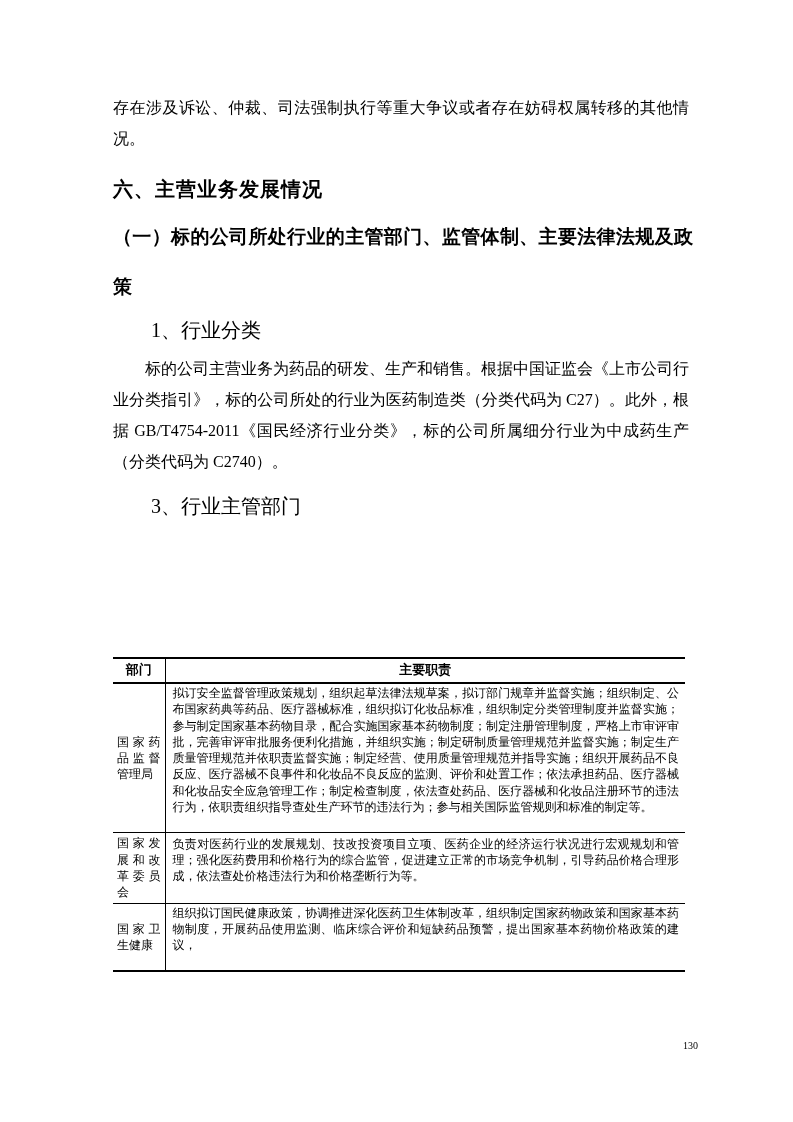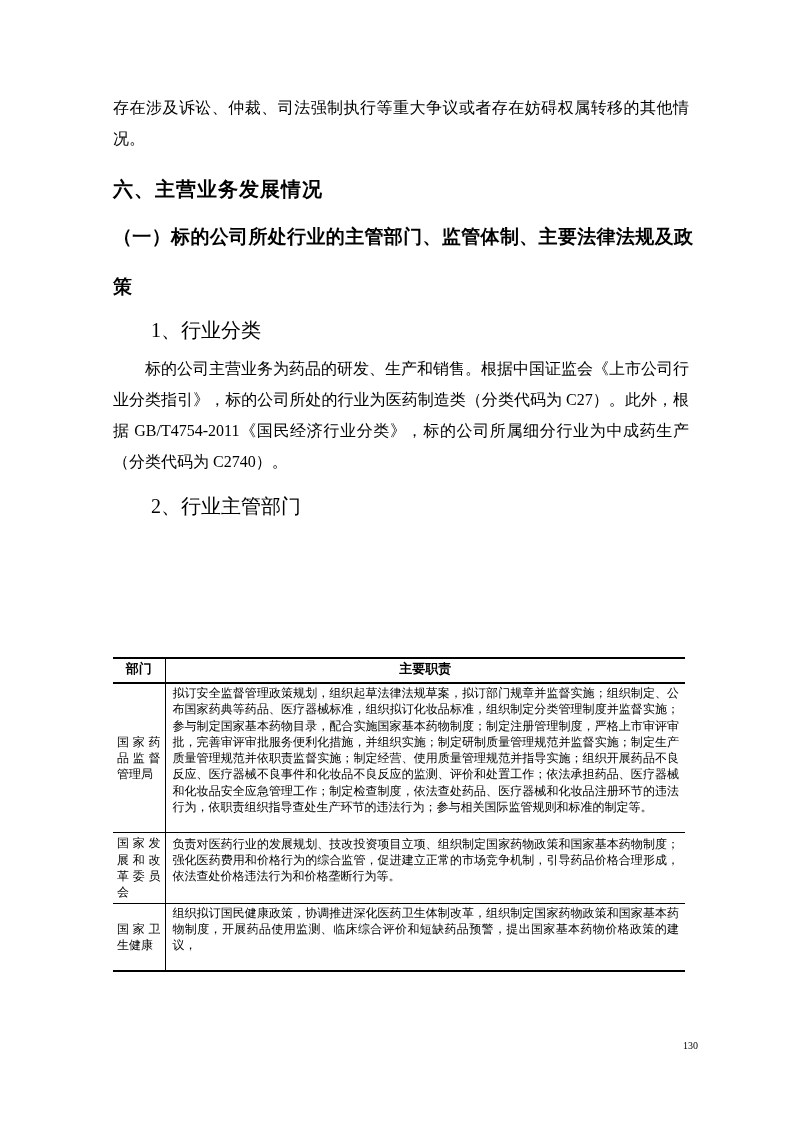--- a/index.html
+++ b/index.html
@@ -58,21 +58,21 @@
     position: absolute;
     left: 113px; top: 657px;
     width: 572px;
     border-collapse: collapse;
     font-size: 12px;
     line-height: 16.3px;
   }
   table.reg thead th {
     border-top: 2px solid #000;
     border-bottom: 2px solid #000;
-    font-family: Liberation Mono, monospace;
+    font-family: Liberation Sans, sans-serif;
     font-weight: bold;
     font-size: 13px;
     height: 25px;
     text-align: center;
     vertical-align: middle;
   }
   table.reg td { border-bottom: 1px solid #000; vertical-align: middle; }
   table.reg th.dept, table.reg td.dept {
     width: 52px;
     border-right: 1px solid #000;
@@ -104,38 +104,38 @@
   <p class="blk para p-cont">存在涉及诉讼、仲裁、司法强制执行等重大争议或者存在妨碍权属转移的其他情况。</p>
 
   <div class="blk h2">（一）标的公司所处行业的主管部门、监管体制、主要法律法规及政策</div>
 
   <div class="blk h1">六、主营业务发展情况</div>
 
   <div class="blk subtitle st1">1、行业分类</div>
 
   <p class="blk para indent p1">标的公司主营业务为药品的研发、生产和销售。根据中国证监会《上市公司行业分类指引》，标的公司所处的行业为医药制造类（分类代码为 C27）。此外，根据 GB/T4754-2011《国民经济行业分类》，标的公司所属细分行业为中成药生产（分类代码为 C2740）。</p>
 
-  <div class="blk subtitle st2">2、行业主管部门</div>
+  <div class="blk subtitle st2">3、行业主管部门</div>
 
 
   <table class="reg">
     <thead>
       <tr>
         <th class="dept">部门</th>
         <th class="duty">主要职责</th>
       </tr>
     </thead>
     <tbody>
       <tr>
         <td class="dept">国家药品监督管理局</td>
         <td class="duty">拟订安全监督管理政策规划，组织起草法律法规草案，拟订部门规章并监督实施；组织制定、公布国家药典等药品、医疗器械标准，组织拟订化妆品标准，组织制定分类管理制度并监督实施；参与制定国家基本药物目录，配合实施国家基本药物制度；制定注册管理制度，严格上市审评审批，完善审评审批服务便利化措施，并组织实施；制定研制质量管理规范并监督实施；制定生产质量管理规范并依职责监督实施；制定经营、使用质量管理规范并指导实施；组织开展药品不良反应、医疗器械不良事件和化妆品不良反应的监测、评价和处置工作；依法承担药品、医疗器械和化妆品安全应急管理工作；制定检查制度，依法查处药品、医疗器械和化妆品注册环节的违法行为，依职责组织指导查处生产环节的违法行为；参与相关国际监管规则和标准的制定等。</td>
       </tr>
       <tr>
         <td class="dept">国家发展和改革委员会</td>
-        <td class="duty">负责对医药行业的发展规划、技改投资项目立项、组织制定国家药物政策和国家基本药物制度；强化医药费用和价格行为的综合监管，促进建立正常的市场竞争机制，引导药品价格合理形成，依法查处价格违法行为和价格垄断行为等。</td>
+        <td class="duty">负责对医药行业的发展规划、技改投资项目立项、医药企业的经济运行状况进行宏观规划和管理；强化医药费用和价格行为的综合监管，促进建立正常的市场竞争机制，引导药品价格合理形成，依法查处价格违法行为和价格垄断行为等。</td>
       </tr>
       <tr class="last">
         <td class="dept">国家卫生健康</td>
         <td class="duty">组织拟订国民健康政策，协调推进深化医药卫生体制改革，组织制定国家药物政策和国家基本药物制度，开展药品使用监测、临床综合评价和短缺药品预警，提出国家基本药物价格政策的建议，</td>
       </tr>
     </tbody>
   </table>
 
   <div class="pageno">130</div>
 

